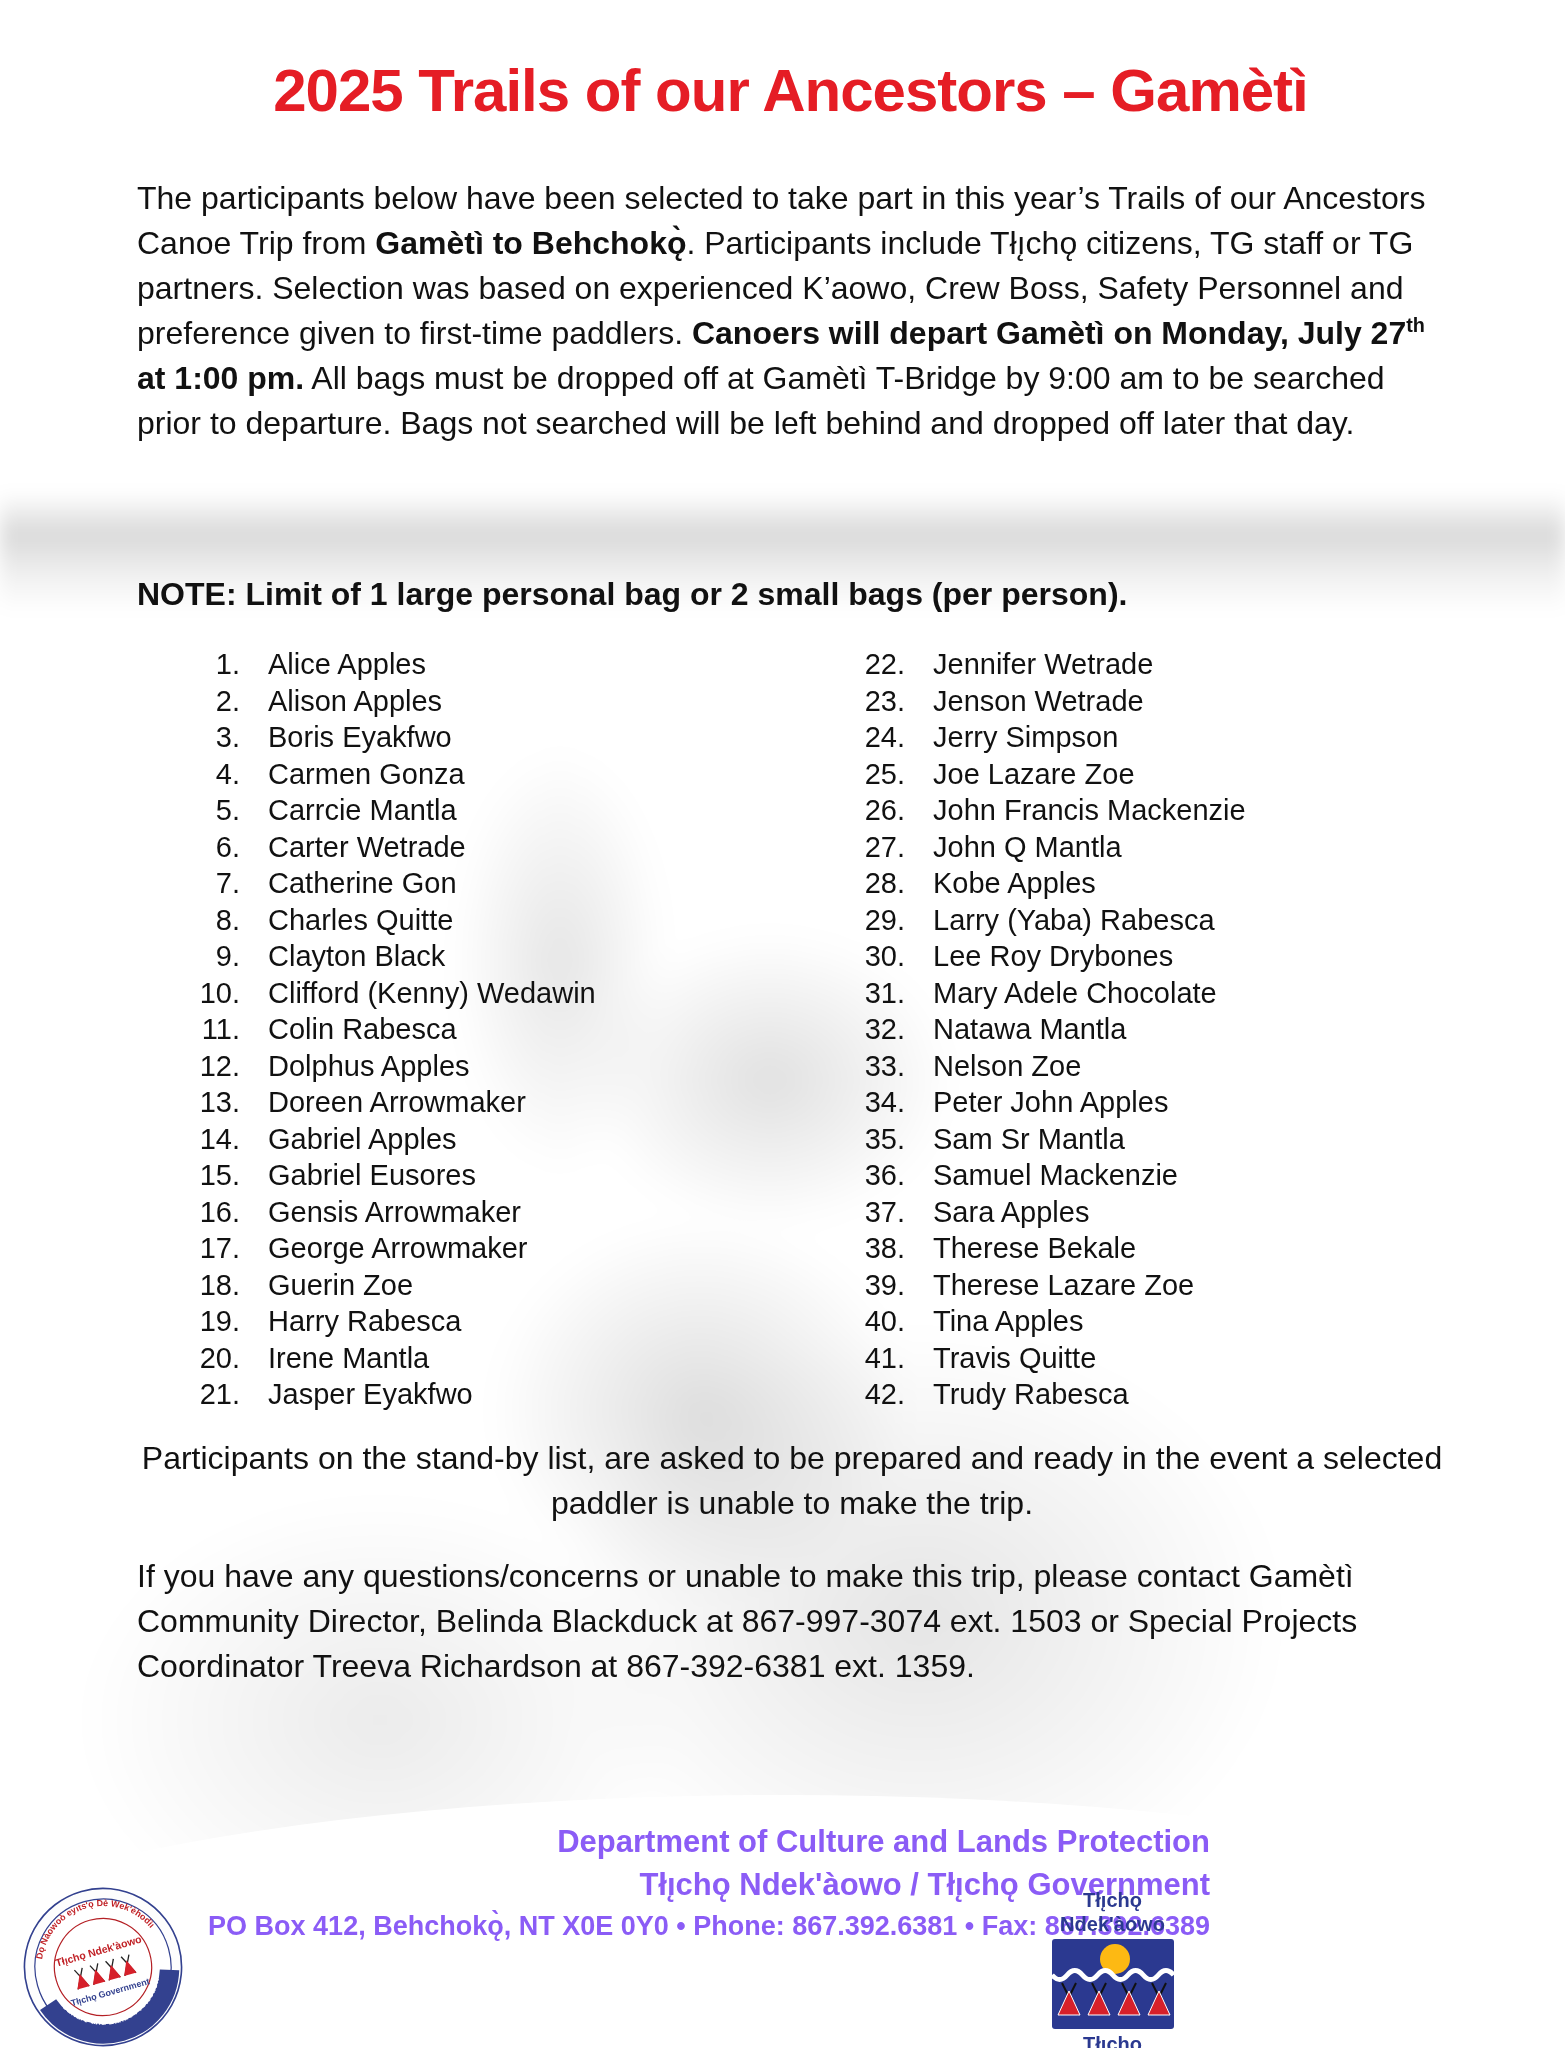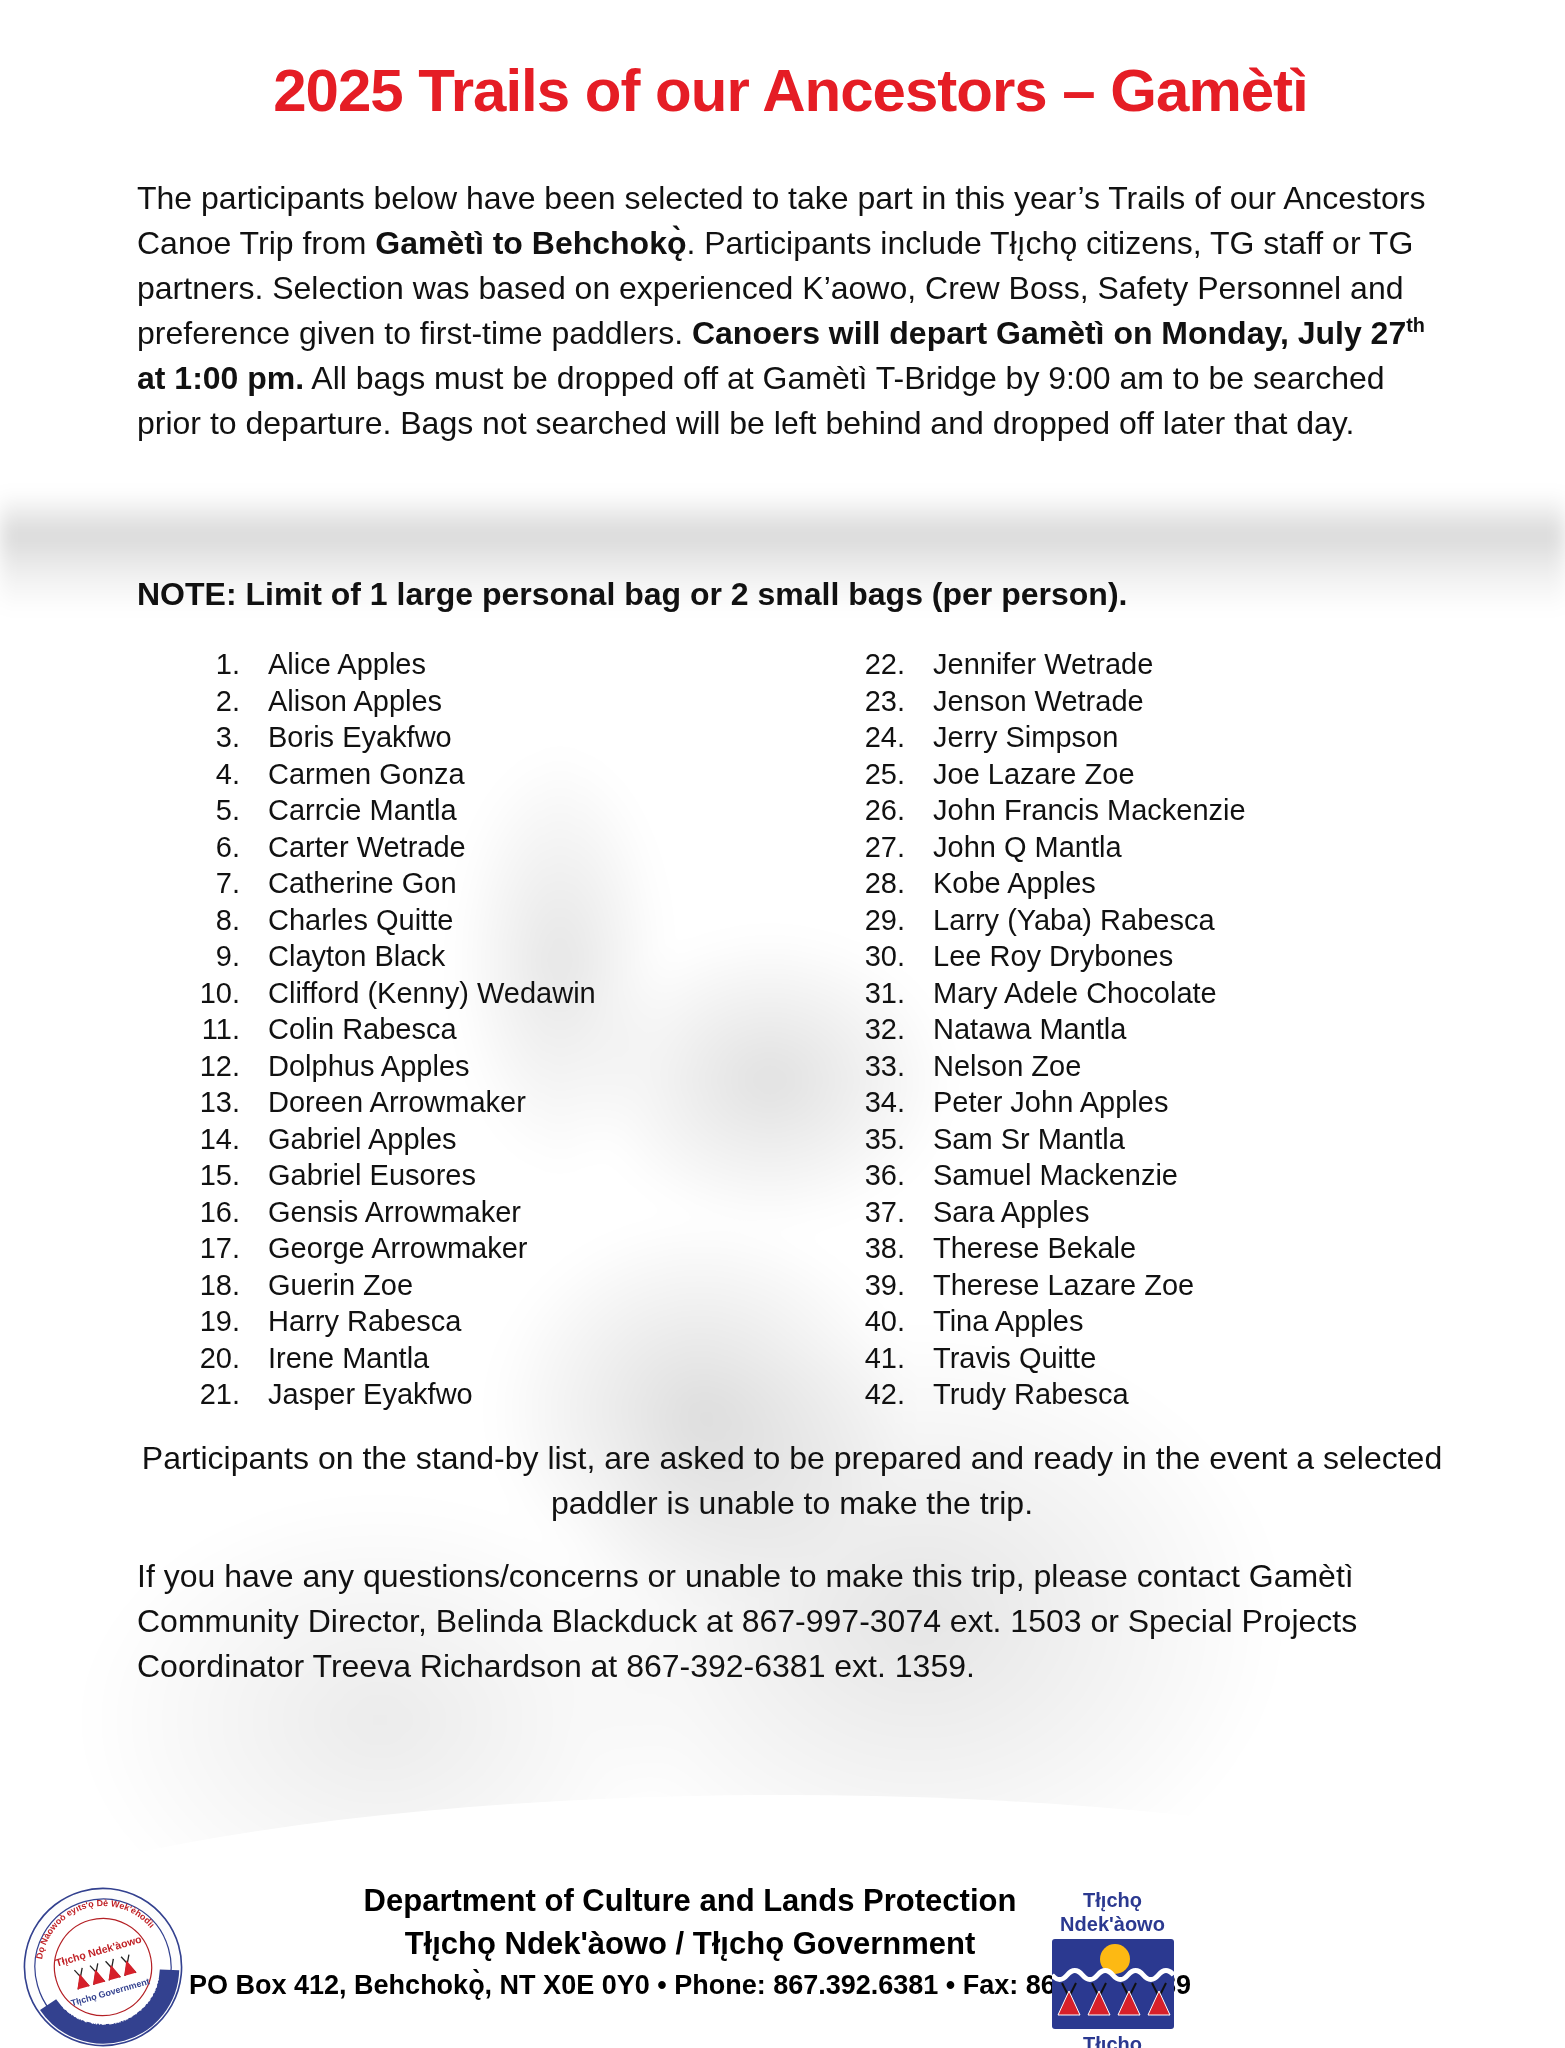--- a/index.html
+++ b/index.html
@@ -53,21 +53,21 @@
   .standby{
     position:absolute;top:1436px;left:137px;width:1310px;margin:0;
     font-size:32px;line-height:45px;text-align:center;
   }
   .contact{
     position:absolute;top:1554px;left:137px;width:1270px;margin:0;
     font-size:32px;line-height:45px;
   }
   
   .footer-center{
-    position:absolute;top:1879px;left:170px;width:1040px;text-align:center;color:#000000;
+    position:absolute;top:1820px;left:170px;width:1040px;text-align:right;color:#8b5cf6;
   }
   .f-line1{font-size:31px;font-weight:bold;line-height:43px;}
   .f-line2{font-size:31px;font-weight:bold;line-height:43px;}
   .f-line3{font-size:27px;font-weight:bold;line-height:40px;}
   .seal{
     position:absolute;left:22px;top:1886px;width:162px;height:162px;
     transform:rotate(-16deg);
   }
   .flag-block{
     position:absolute;right:380px;top:1888px;width:145px;text-align:center;color:#2b3990;

